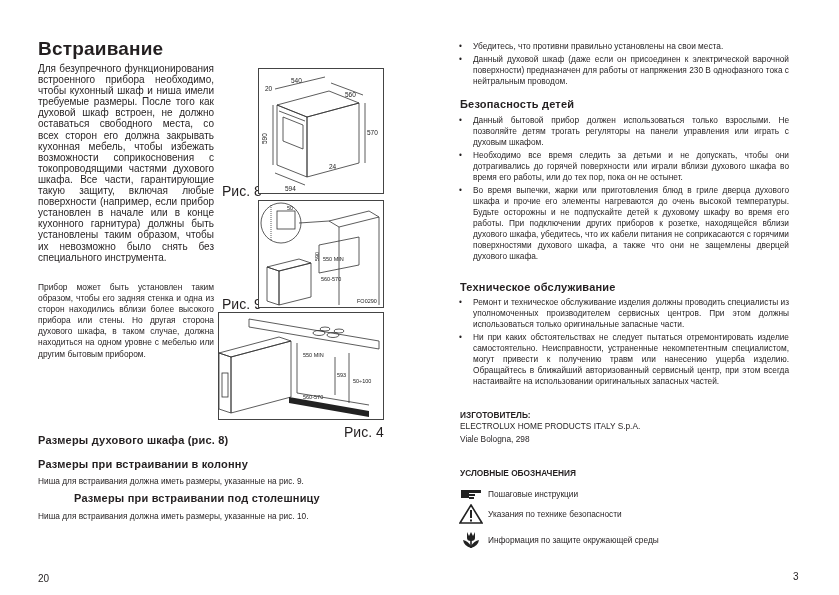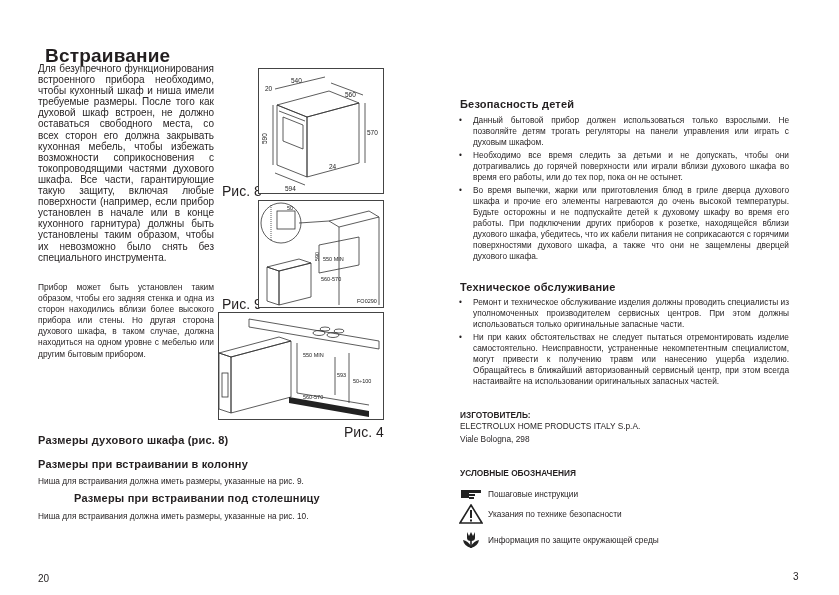--- a/index.html
+++ b/index.html
@@ -2,21 +2,21 @@
 <html><head>
   <meta charset="utf-8">
   <style>
     html, body { margin: 0; padding: 0; }
     body {
       width: 839px; height: 595px; position: relative; overflow: hidden;
       background: #ffffff; color: #231f20;
       font-family: "Liberation Sans", "DejaVu Sans", sans-serif;
     }
     .abs { position: absolute; }
-    .h1 { left: 38px; top: 38px; font-size: 19px; font-weight: bold; letter-spacing: 0.2px; margin: 7px; }
+    .h1 { left: 38px; top: 38px; font-size: 19px; font-weight: bold; letter-spacing: 0.2px; margin: 0; }
     .intro { left: 38px; top: 63px; width: 176px; font-size: 10px; line-height: 11.1px; text-align: justify; margin: 0; }
     .intro p { margin: 0 0 2px 0; }
     .p2 { left: 38px; top: 282px; width: 176px; font-size: 8.4px; line-height: 11.1px; text-align: justify; margin: 0; }
     .fig-label { font-size: 14px; font-weight: normal; }
     .fig { border: 1px solid #444; background: #fff; }
     .fig svg { display: block; }
     .h2 { font-size: 11px; font-weight: bold; margin: 0; letter-spacing: 0.2px; }
     .small { font-size: 8.3px; margin: 0; }
     .pageno { font-size: 10px; }
 
@@ -125,20 +125,22 @@
 
 <h2 class="abs h2" style="left:38px; top:434px;">Размеры духового шкафа (рис. 8)</h2>
 <h2 class="abs h2" style="left:38px; top:458px;">Размеры при встраивании в колонну</h2>
 <p class="abs small" style="left:38px; top:476px;">Ниша для встраивания должна иметь размеры, указанные на рис. 9.</p>
 <h2 class="abs h2" style="left:38px; top:492px;padding-left:36px;">Размеры при встраивании под столешницу</h2>
 <p class="abs small" style="left:38px; top:511px;">Ниша для встраивания должна иметь размеры, указанные на рис. 10.</p>
 
 <span class="abs pageno" style="left:38px; top:573px;">20</span>
 
 <ul class="abs right bul" style="top:41px;">
+  <li>Убедитесь, что противни правильно установлены на свои места.</li>
+  <li>Данный духовой шкаф (даже если он присоединен к электрической варочной поверхности) предназначен для работы от напряжения 230 В однофазного тока с нейтральным проводом.</li>
 </ul>
 
 <h2 class="abs h2" style="left:460px; top:98px;">Безопасность детей</h2>
 <ul class="abs right bul" style="top:115px;">
   <li>Данный бытовой прибор должен использоваться только взрослыми. Не позволяйте детям трогать регуляторы на панели управления или играть с духовым шкафом.</li>
   <li>Необходимо все время следить за детьми и не допускать, чтобы они дотрагивались до горячей поверхности или играли вблизи духового шкафа во время его работы, или до тех пор, пока он не остынет.</li>
   <li>Во время выпечки, жарки или приготовления блюд в гриле дверца духового шкафа и прочие его элементы нагреваются до очень высокой температуры. Будьте осторожны и не подпускайте детей к духовому шкафу во время его работы. При подключении других приборов к розетке, находящейся вблизи духового шкафа, убедитесь, что их кабели питания не соприкасаются с горячими поверхностями духового шкафа, а также что они не защемлены дверцей духового шкафа.</li>
 </ul>
 
 <h2 class="abs h2" style="left:460px; top:281px;">Техническое обслуживание</h2>

